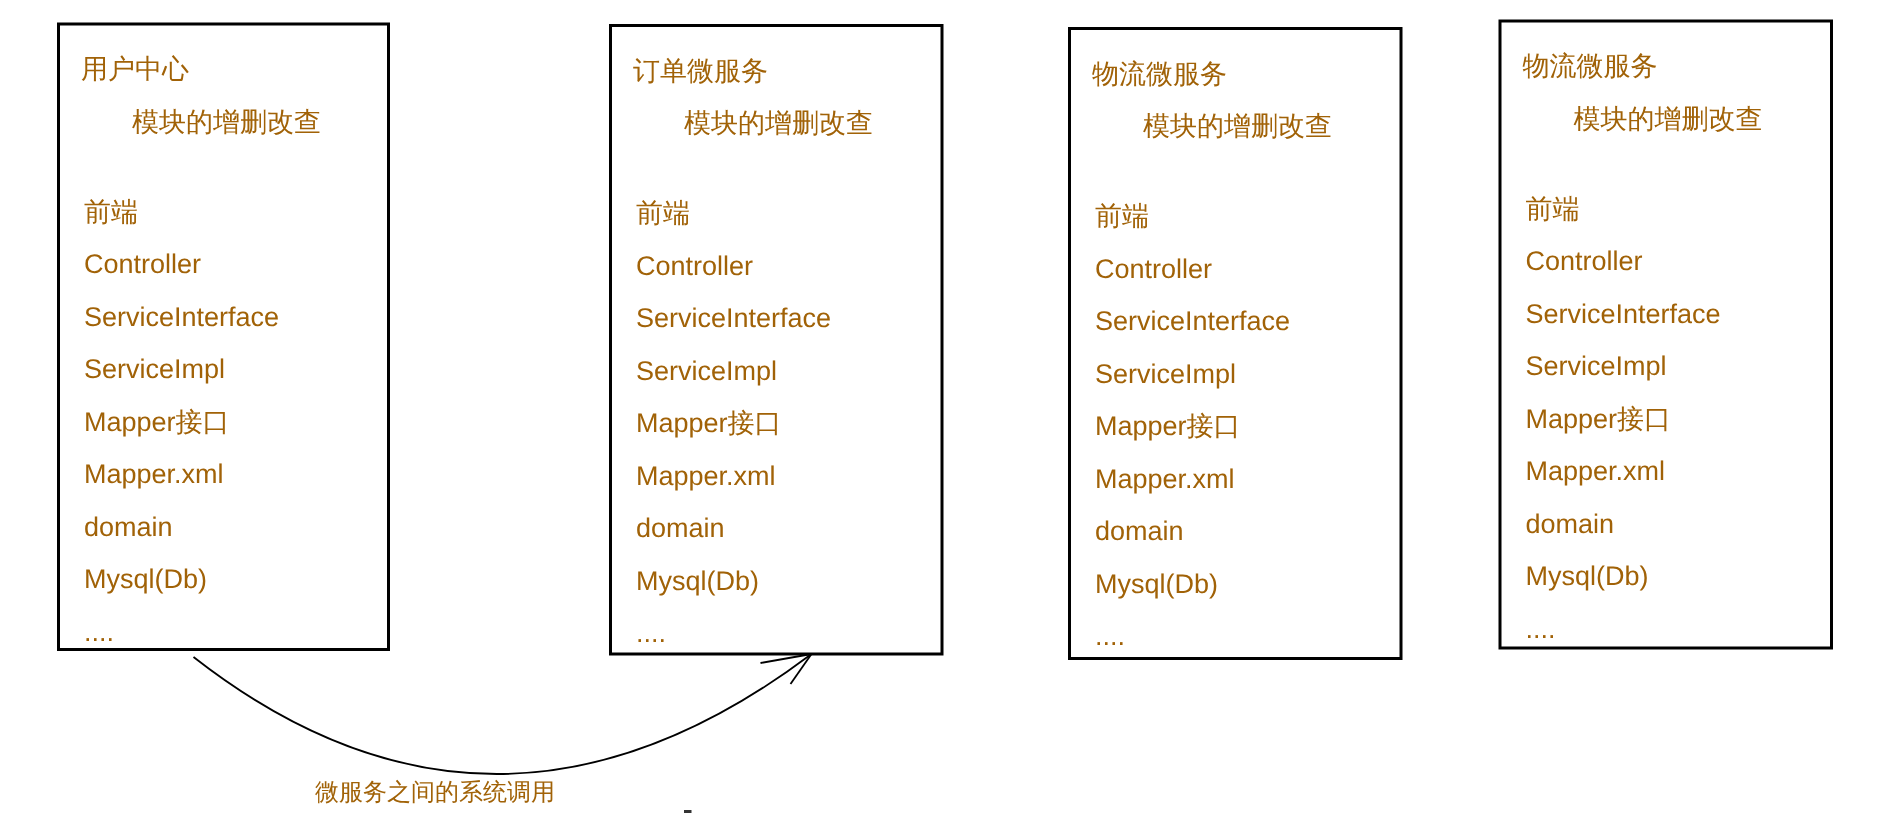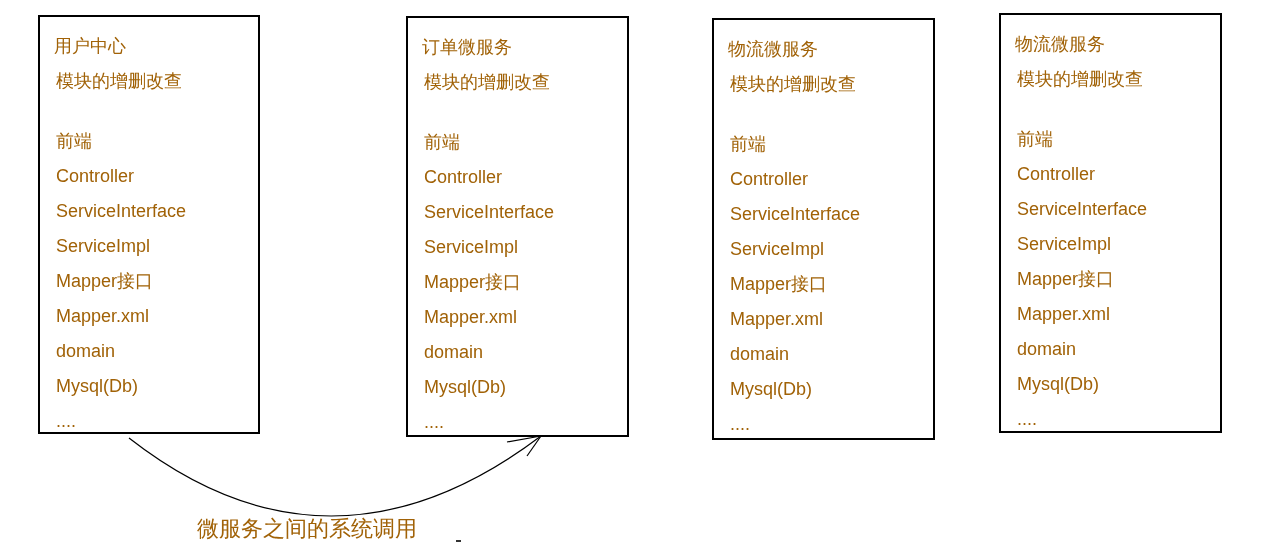--- a/index.html
+++ b/index.html
@@ -26,40 +26,40 @@
   }
   .box-1 { left: 38px;  top: 15px; width: 222px; height: 419px; }
   .box-2 { left: 406px; top: 16px; width: 223px; height: 421px; }
   .box-3 { left: 712px; top: 18px; width: 223px; height: 422px; }
   .box-4 { left: 999px; top: 13px; width: 223px; height: 420px; }
   .box-title {
     margin: 12px 0 0 14px;
     white-space: nowrap;
   }
   .box-subtitle {
-    margin-left: 16px;
+    margin-left: 48px;
     white-space: nowrap;
   }
   .box-gap { height: 25px; }
   .box-item {
     margin-left: 16px;
     white-space: nowrap;
   }
   .arrow-layer {
     position: absolute;
     left: 0; top: 0;
     width: 1265px;
     height: 549px;
     pointer-events: none;
   }
   .arrow-label {
     position: absolute;
-    left: 197px;
+    left: 210px;
     top: 516px;
-    font-size: 22px;
+    font-size: 16px;
     line-height: 26px;
     white-space: nowrap;
   }
   .stray-mark {
     position: absolute;
     left: 456px;
     top: 540px;
     width: 5px;
     height: 2px;
     background: #333333;

